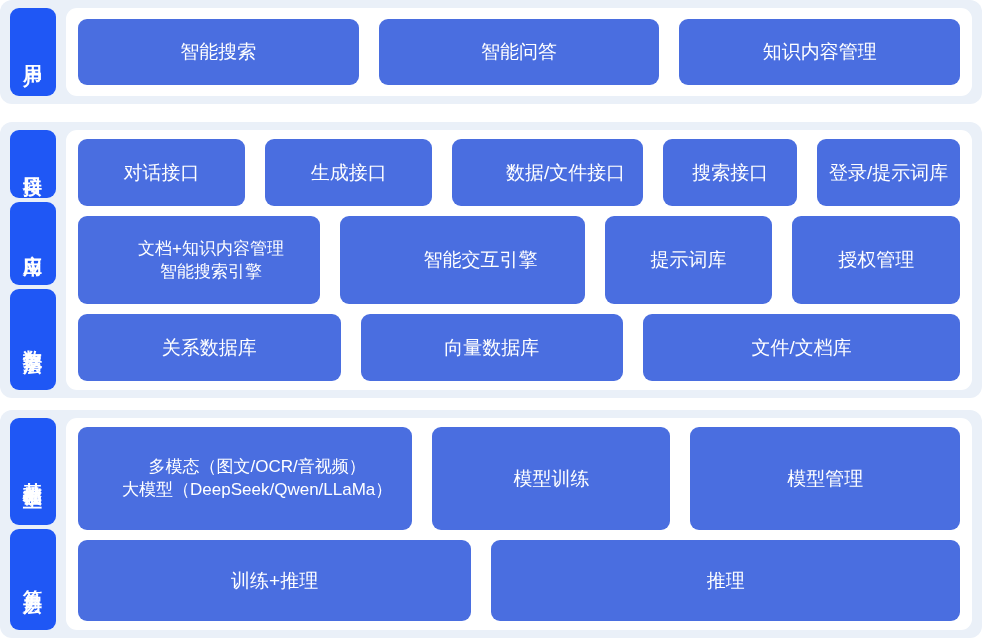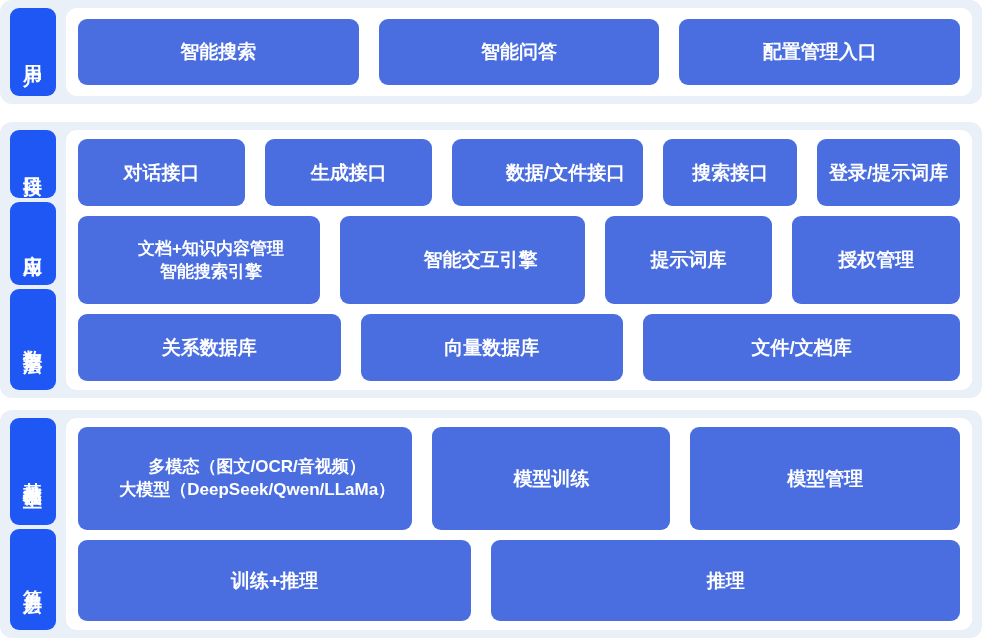--- a/index.html
+++ b/index.html
@@ -74,21 +74,20 @@
     flex-direction: column;
     gap: 10px;
   }
   .panel-users { padding: 11px 12px; }
 
   .row {
     display: flex;
     gap: 20px;
     flex: 1 1 auto;
     min-height: 0;
-    font-weight: bold;
   }
 
   
   .box {
     background: #4a6ee0;
     color: #ffffff;
     border-radius: 9px;
     display: flex;
     align-items: center;
     justify-content: center;
@@ -137,21 +136,21 @@
 <div class="diagram">
 
   <div class="band band-users">
     <div class="label-col">
       <div class="vlabel" style="flex:1 1 auto;">用户</div>
     </div>
     <div class="panel panel-users">
       <div class="row">
         <div class="box">智能搜索</div>
         <div class="box">智能问答</div>
-        <div class="box">配置管理入口</div>
+        <div class="box">知识内容管理</div>
       </div>
     </div>
   </div>
 
   <div class="band band-middle">
     <div class="label-col">
       <div class="vlabel" style="flex:0.80 1 0;">接口</div>
       <div class="vlabel" style="flex:0.98 1 0;">应用</div>
       <div class="vlabel" style="flex:1.20 1 0;">数据层</div>
     </div>

